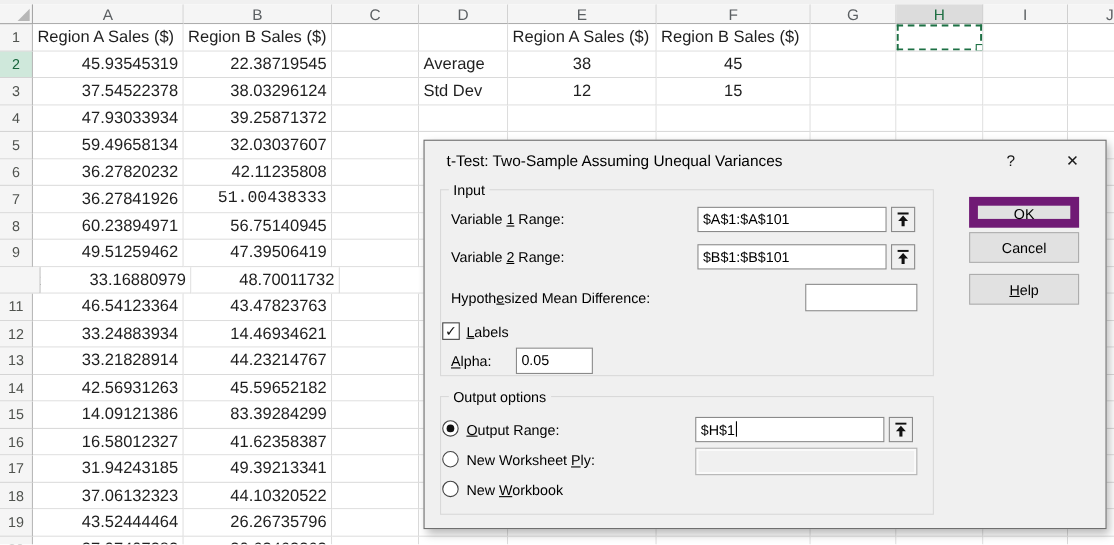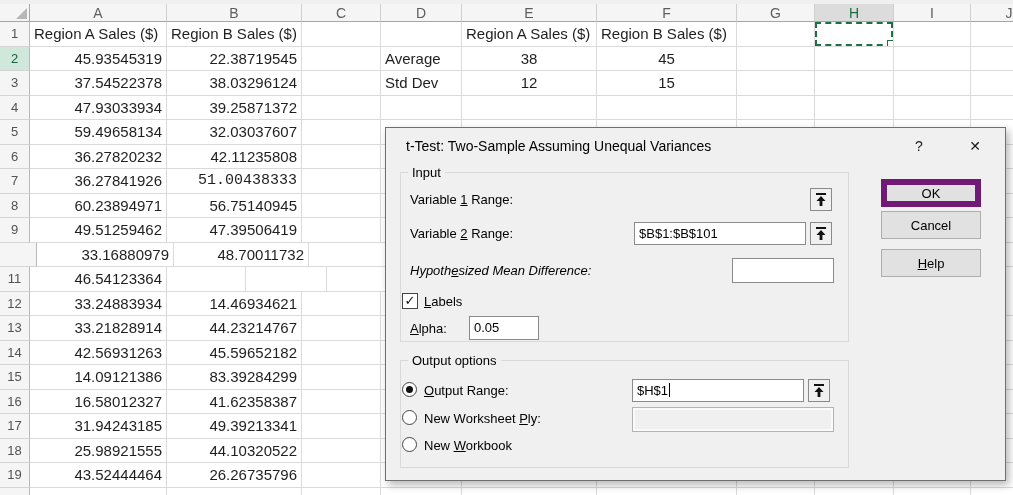--- a/index.html
+++ b/index.html
@@ -53,21 +53,21 @@
   .picker { background:#f0f0f0; border:1px solid #8a8a8a; display:flex; align-items:center;
     justify-content:center; cursor:pointer; }
   .cb { background:#fff; border:1px solid #444; width:16px; height:16px; text-align:center;
     line-height:14px; font-size:13px; color:#111; }
   .radio { width:15px; height:15px; border:1px solid #444; border-radius:50%; background:#fff;
     position:relative; }
   .radio.on::after { content:''; position:absolute; left:3px; top:3px; width:7px; height:7px;
     border-radius:50%; background:#111; }
   .btn { background:#e1e1e1; border:1px solid #adadad; font-size:13px; text-align:center;
     cursor:pointer; font-family:"Liberation Sans",sans-serif; }
-  .btn.primary { border:6px solid #701a75; }
+  .btn.primary { border:8px solid #701a75; }
 </style>
 </head>
 <body>
 
 <div id="stage">
 
   <div id="sheet">
       <div class="top-strip"></div>
       <div class="hrow">
         <div class="corner" style="width: 30px; height: 18px;">
@@ -210,20 +210,21 @@
         <div class="cell a-center" style="width: 135px; line-height: 23.5px;"></div>
         <div class="cell a-center" style="width: 140px; line-height: 23.5px;"></div>
         <div class="cell a-left" style="width: 78px; line-height: 23.5px;"></div>
         <div class="cell a-left" style="width: 79px; line-height: 23.5px;"></div>
         <div class="cell a-left" style="width: 77px; line-height: 23.5px;"></div>
         <div class="cell a-left" style="width: 77px; line-height: 23.5px;"></div>
       </div>
       <div class="drow" style="height: 24.5px;">
         <div class="rowh" style="width: 30px; line-height: 24.5px;">11</div>
         <div class="cell a-right" style="width: 137px; line-height: 23.5px;">46.54123364</div>
+        <div class="cell a-right" style="width: 135px; line-height: 23.5px;">43.47823763</div>
         <div class="cell a-left" style="width: 79px; line-height: 23.5px;"></div>
         <div class="cell a-left" style="width: 81px; line-height: 23.5px;"></div>
         <div class="cell a-center" style="width: 135px; line-height: 23.5px;"></div>
         <div class="cell a-center" style="width: 140px; line-height: 23.5px;"></div>
         <div class="cell a-left" style="width: 78px; line-height: 23.5px;"></div>
         <div class="cell a-left" style="width: 79px; line-height: 23.5px;"></div>
         <div class="cell a-left" style="width: 77px; line-height: 23.5px;"></div>
         <div class="cell a-left" style="width: 77px; line-height: 23.5px;"></div>
       </div>
       <div class="drow" style="height: 24.5px;">
@@ -299,21 +300,21 @@
         <div class="cell a-left" style="width: 81px; line-height: 23.5px;"></div>
         <div class="cell a-center" style="width: 135px; line-height: 23.5px;"></div>
         <div class="cell a-center" style="width: 140px; line-height: 23.5px;"></div>
         <div class="cell a-left" style="width: 78px; line-height: 23.5px;"></div>
         <div class="cell a-left" style="width: 79px; line-height: 23.5px;"></div>
         <div class="cell a-left" style="width: 77px; line-height: 23.5px;"></div>
         <div class="cell a-left" style="width: 77px; line-height: 23.5px;"></div>
       </div>
       <div class="drow" style="height: 24.5px;">
         <div class="rowh" style="width: 30px; line-height: 24.5px;">18</div>
-        <div class="cell a-right" style="width: 137px; line-height: 23.5px;">25.98921555</div>
+        <div class="cell a-right" style="width: 137px; line-height: 23.5px;">37.06132323</div>
         <div class="cell a-right" style="width: 135px; line-height: 23.5px;">44.10320522</div>
         <div class="cell a-left" style="width: 79px; line-height: 23.5px;"></div>
         <div class="cell a-left" style="width: 81px; line-height: 23.5px;"></div>
         <div class="cell a-center" style="width: 135px; line-height: 23.5px;"></div>
         <div class="cell a-center" style="width: 140px; line-height: 23.5px;"></div>
         <div class="cell a-left" style="width: 78px; line-height: 23.5px;"></div>
         <div class="cell a-left" style="width: 79px; line-height: 23.5px;"></div>
         <div class="cell a-left" style="width: 77px; line-height: 23.5px;"></div>
         <div class="cell a-left" style="width: 77px; line-height: 23.5px;"></div>
       </div>
@@ -347,37 +348,38 @@
 
   <div id="dlg">
     <div class="abs dlg-title">t-Test: Two-Sample Assuming Unequal Variances</div>
     <button class="abs tb-btn" style="left:520px; top:8px;"><span>?</span></button>
     <button class="abs tb-btn" style="left:576px; top:8px;"><span>✕</span></button>
 
     <div class="abs grp" style="left:14px; top:44px; width:449px; height:170px;"></div>
     <span class="abs grp-label" style="left:22px; top:37px;">Input</span>
 
     <span class="abs fld-label" style="left:24px; top:64px;"><span>Variable </span><span class="u">1</span><span> Range:</span></span>
+    <div class="abs tbox" style="left:248px; top:60px; width:172px; height:23px;">$A$1:$A$101</div>
     <div class="abs picker" style="left:424px; top:60px; width:22px; height:23px;">
       <svg width="12" height="13" viewBox="0 0 12 13">
         <rect x="1" y="0" width="10" height="2" fill="#111"></rect>
         <path d="M6 3 L10.5 8 L7.4 8 L7.4 13 L4.6 13 L4.6 8 L1.5 8 Z" fill="#111"></path>
       </svg>
     </div>
 
     <span class="abs fld-label" style="left:24px; top:98px;"><span>Variable </span><span class="u">2</span><span> Range:</span></span>
     <div class="abs tbox" style="left:248px; top:94px; width:172px; height:23px;">$B$1:$B$101</div>
     <div class="abs picker" style="left:424px; top:94px; width:22px; height:23px;">
       <svg width="12" height="13" viewBox="0 0 12 13">
         <rect x="1" y="0" width="10" height="2" fill="#111"></rect>
         <path d="M6 3 L10.5 8 L7.4 8 L7.4 13 L4.6 13 L4.6 8 L1.5 8 Z" fill="#111"></path>
       </svg>
     </div>
 
-    <span class="abs fld-label" style="left:24px; top:135px;font-style:italic;"><span>Hypoth</span><span class="u">e</span><span>sized Mean Difference:</span></span>
+    <span class="abs fld-label" style="left:24px; top:135px;"><span>Hypoth</span><span class="u">e</span><span>sized Mean Difference:</span></span>
     <div class="abs tbox" style="left:346px; top:130px; width:102px; height:25px;"></div>
 
     <div class="abs cb" style="left:16px; top:165px;"><span>✓</span></div>
     <span class="abs fld-label" style="left:38px; top:166px;"><span class="u">L</span><span>abels</span></span>
 
     <span class="abs fld-label" style="left:24px; top:193px;"><span class="u">A</span><span>lpha:</span></span>
     <div class="abs tbox" style="left:83px; top:188px; width:70px; height:24px;">0.05</div>
 
     <div class="abs grp" style="left:14px; top:232px; width:449px; height:108px;"></div>
     <span class="abs grp-label" style="left:22px; top:225px;">Output options</span>

